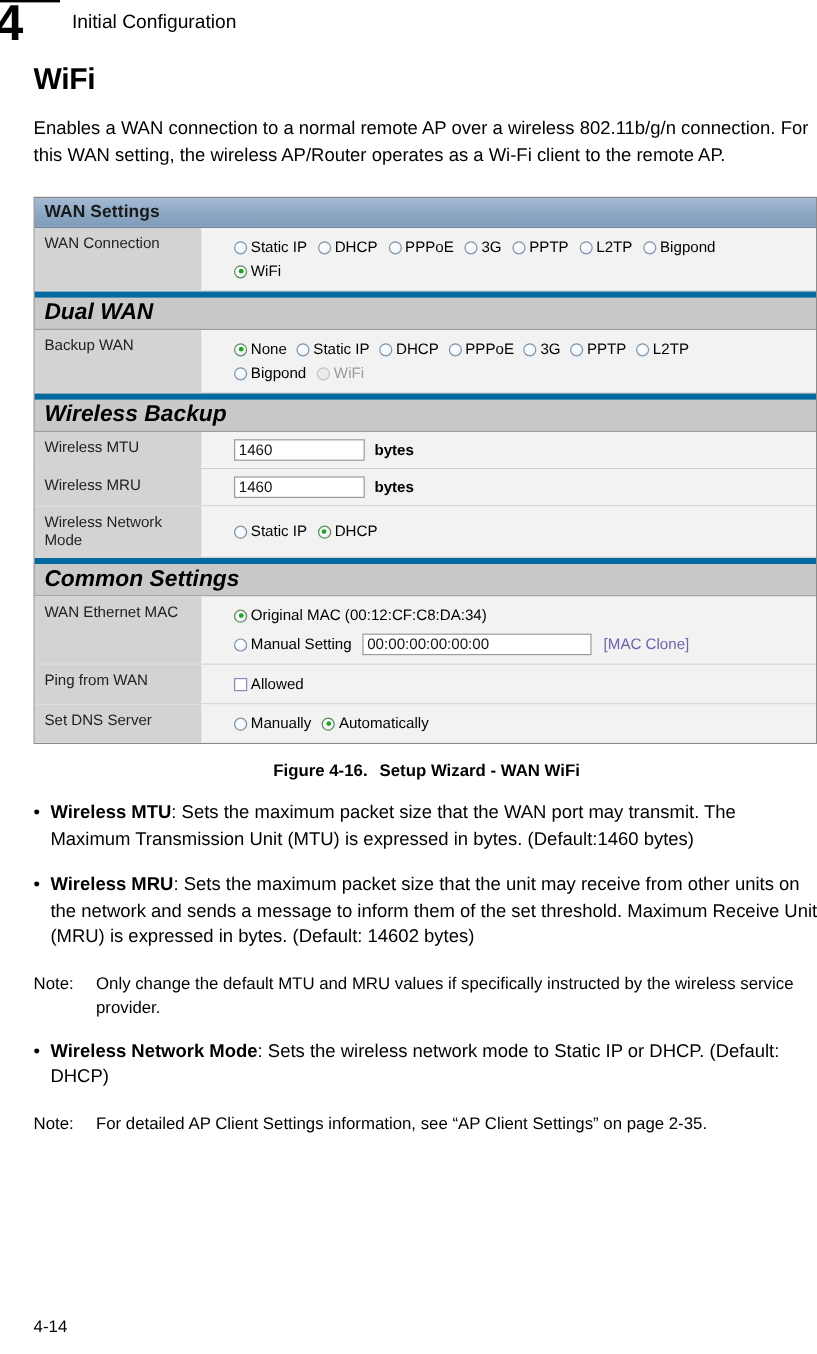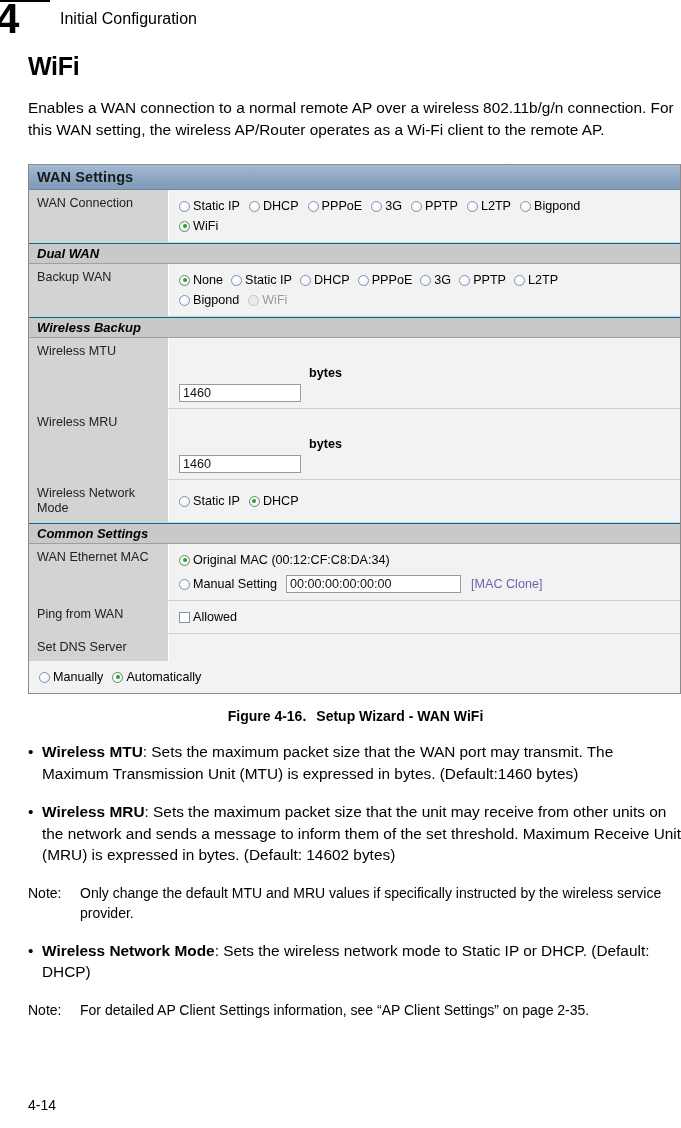--- a/index.html
+++ b/index.html
@@ -79,34 +79,35 @@
     background: linear-gradient(to bottom, #a4bad3 0%, #8ca7c3 55%, #819cba 100%);
     border-bottom: 1px solid #6f86a1;
     font-weight: bold;
     font-size: 14.5px;
     padding: 4px 0 4px 8px;
     color: #1a1a1a;
     letter-spacing: 0.1px;
   }
   .group-title {
     background: #c9c9c9;
-    border-top: 1px solid #0369a1;
+    border-top: 5px solid #0369a1;
     border-bottom: 1px solid #9e9e9e;
     font-weight: bold;
     font-style: italic;
-    font-size: 13px;
+    font-size: 19px;
     padding: 2px 0 2px 8px;
   }
   .row {
     display: flex;
     align-items: stretch;
     border-bottom: 1px solid #d0d0d0;
     background: #f2f2f2;
-  }
-  .row:last-child { border-bottom: none; flex-direction: column; }
+    gap: 16px;
+  }
+  .row:last-child { border-bottom: none; }
   .row-label {
     width: 140px;
     min-width: 140px;
     background: #d3d3d3;
     border-right: 1px solid #ffffff;
     padding: 6px 6px 6px 8px;
     box-sizing: border-box;
     color: #222;
     line-height: 15px;
   }
@@ -175,22 +176,22 @@
     border: 1px solid #9a9a9a;
     background: #ffffff;
     height: 18px;
     line-height: 18px;
     padding: 0 3px;
     box-sizing: border-box;
     font-family: "Liberation Sans", sans-serif;
     font-size: 12.6px;
     color: #111;
   }
-  .textbox.mtu { width: 122px; margin-top: 40px; }
-  .textbox.mac { width: 175px; }
+  .textbox.mtu { width: 109px; }
+  .textbox.mac { width: 191px; }
   .unit {
     margin-left: 8px;
     font-weight: bold;
     font-size: 12.6px;
   }
   .mac-clone-link {
     color: #6f63ab;
     margin-left: 10px;
     font-size: 12.6px;
   }

